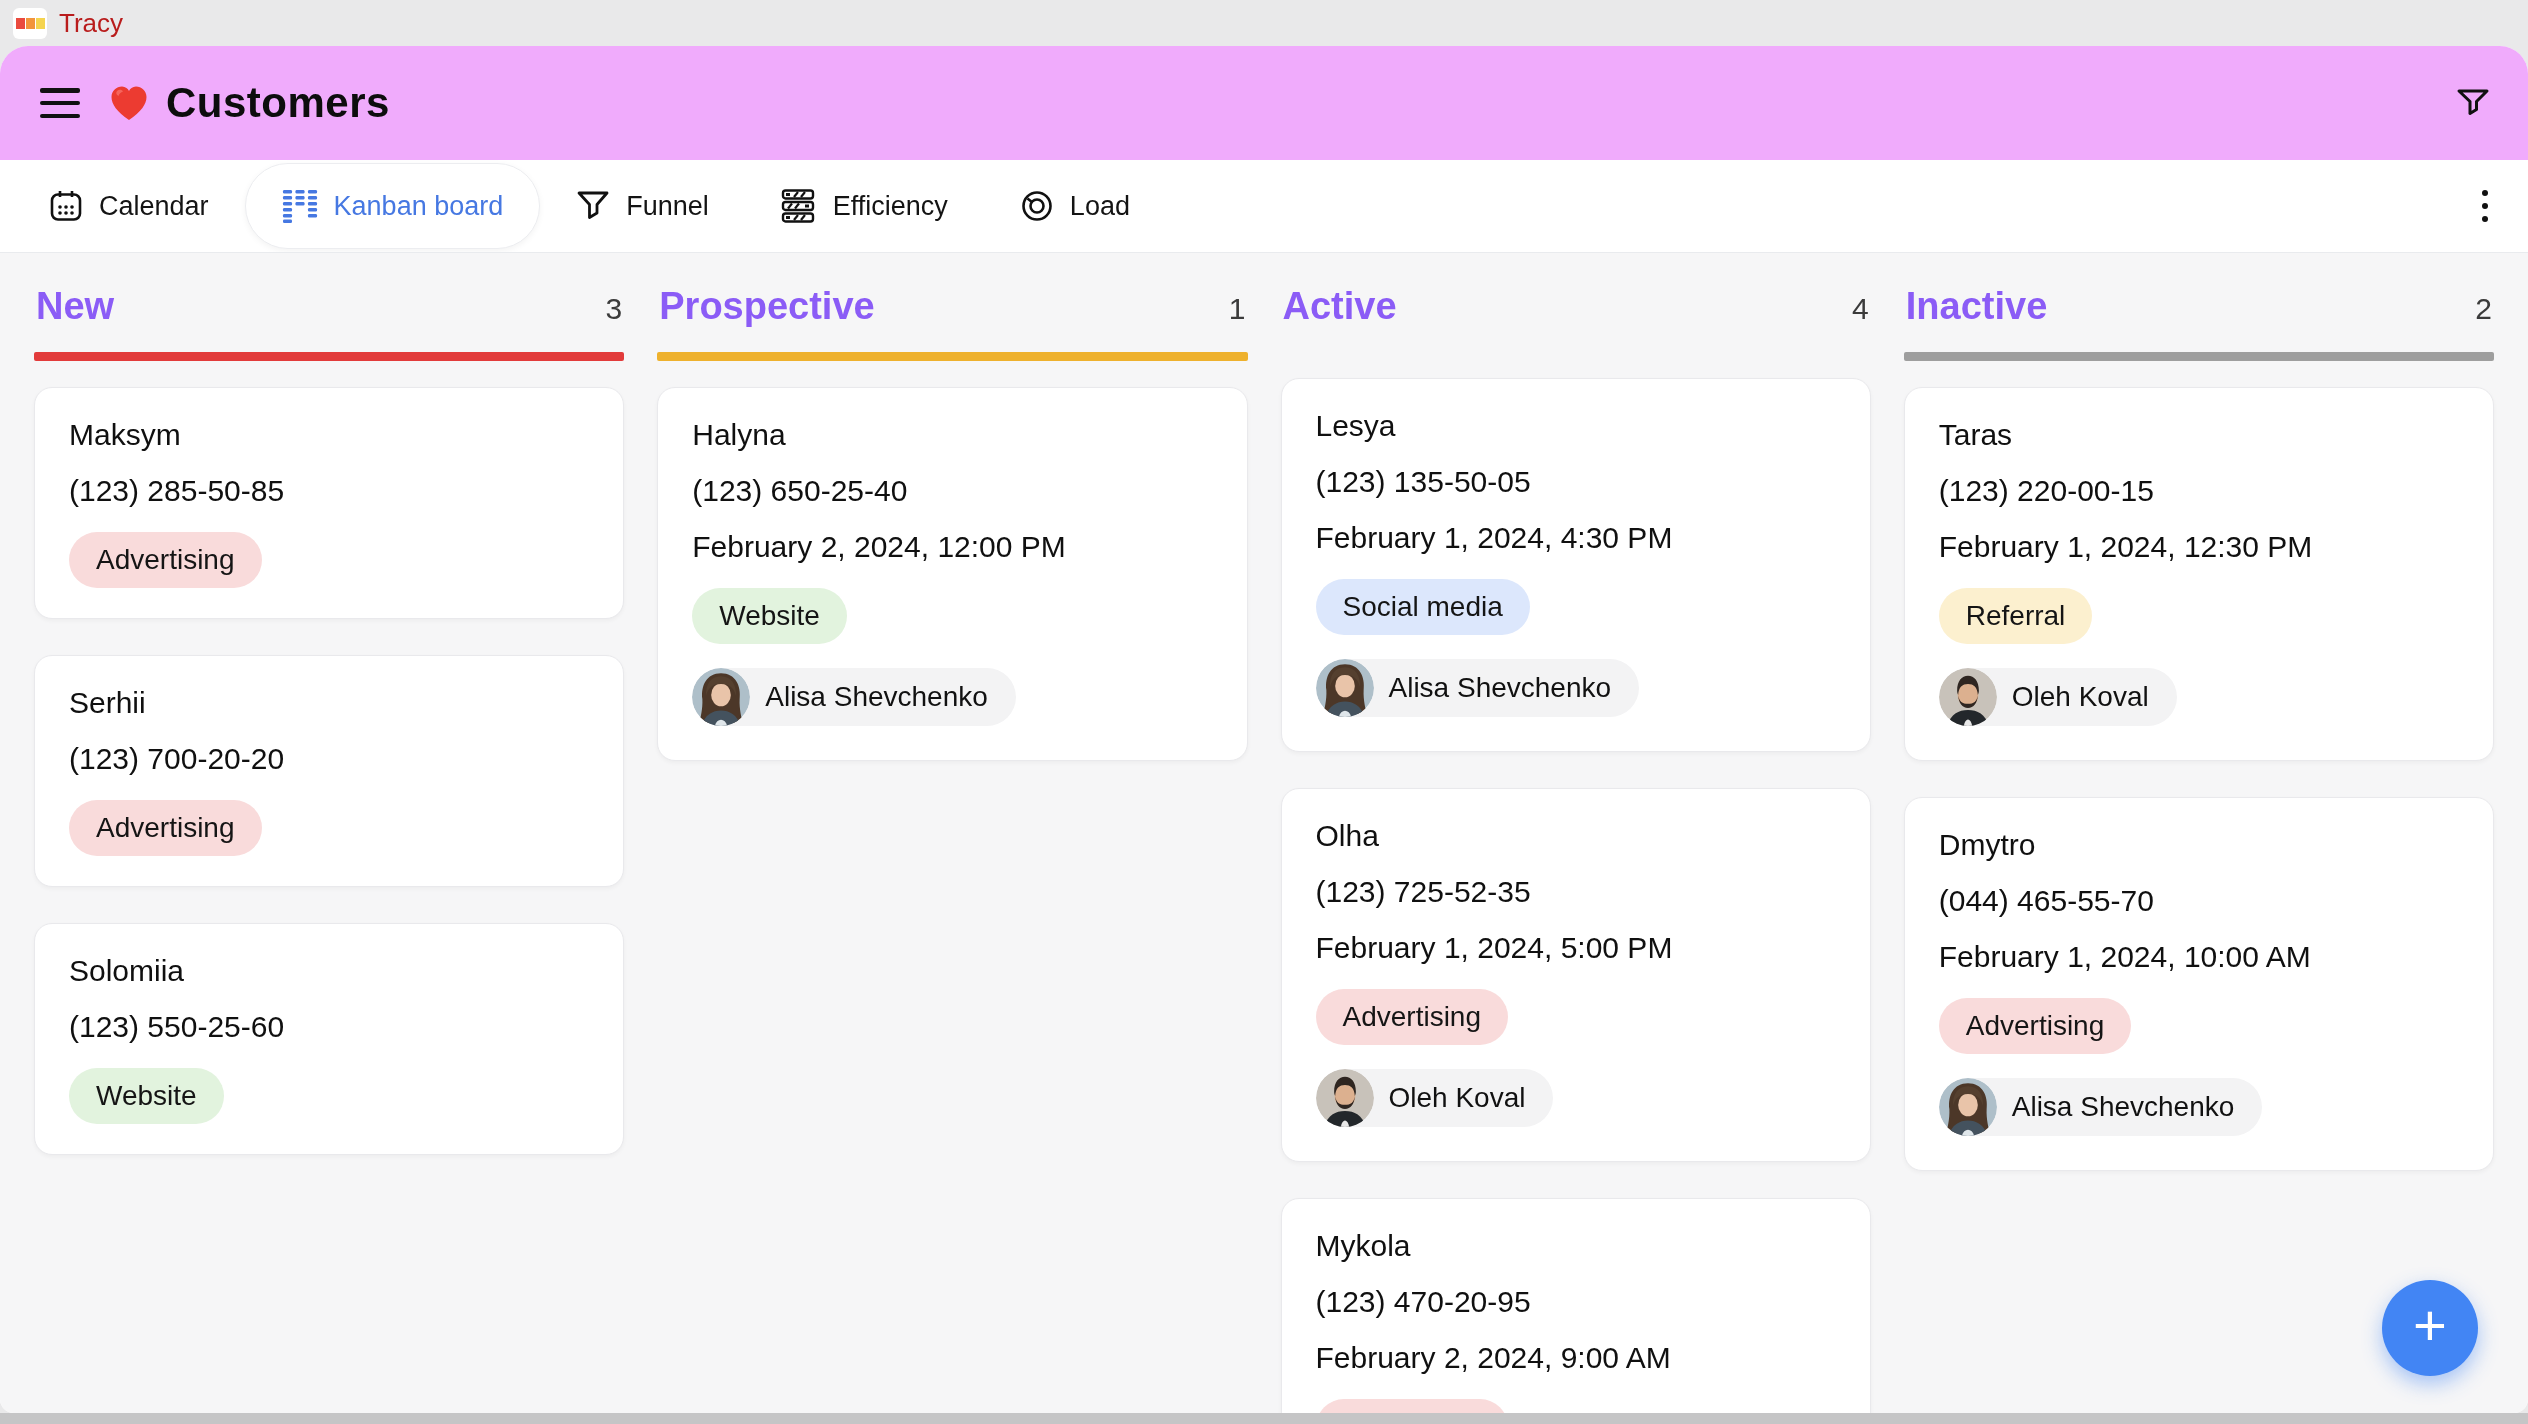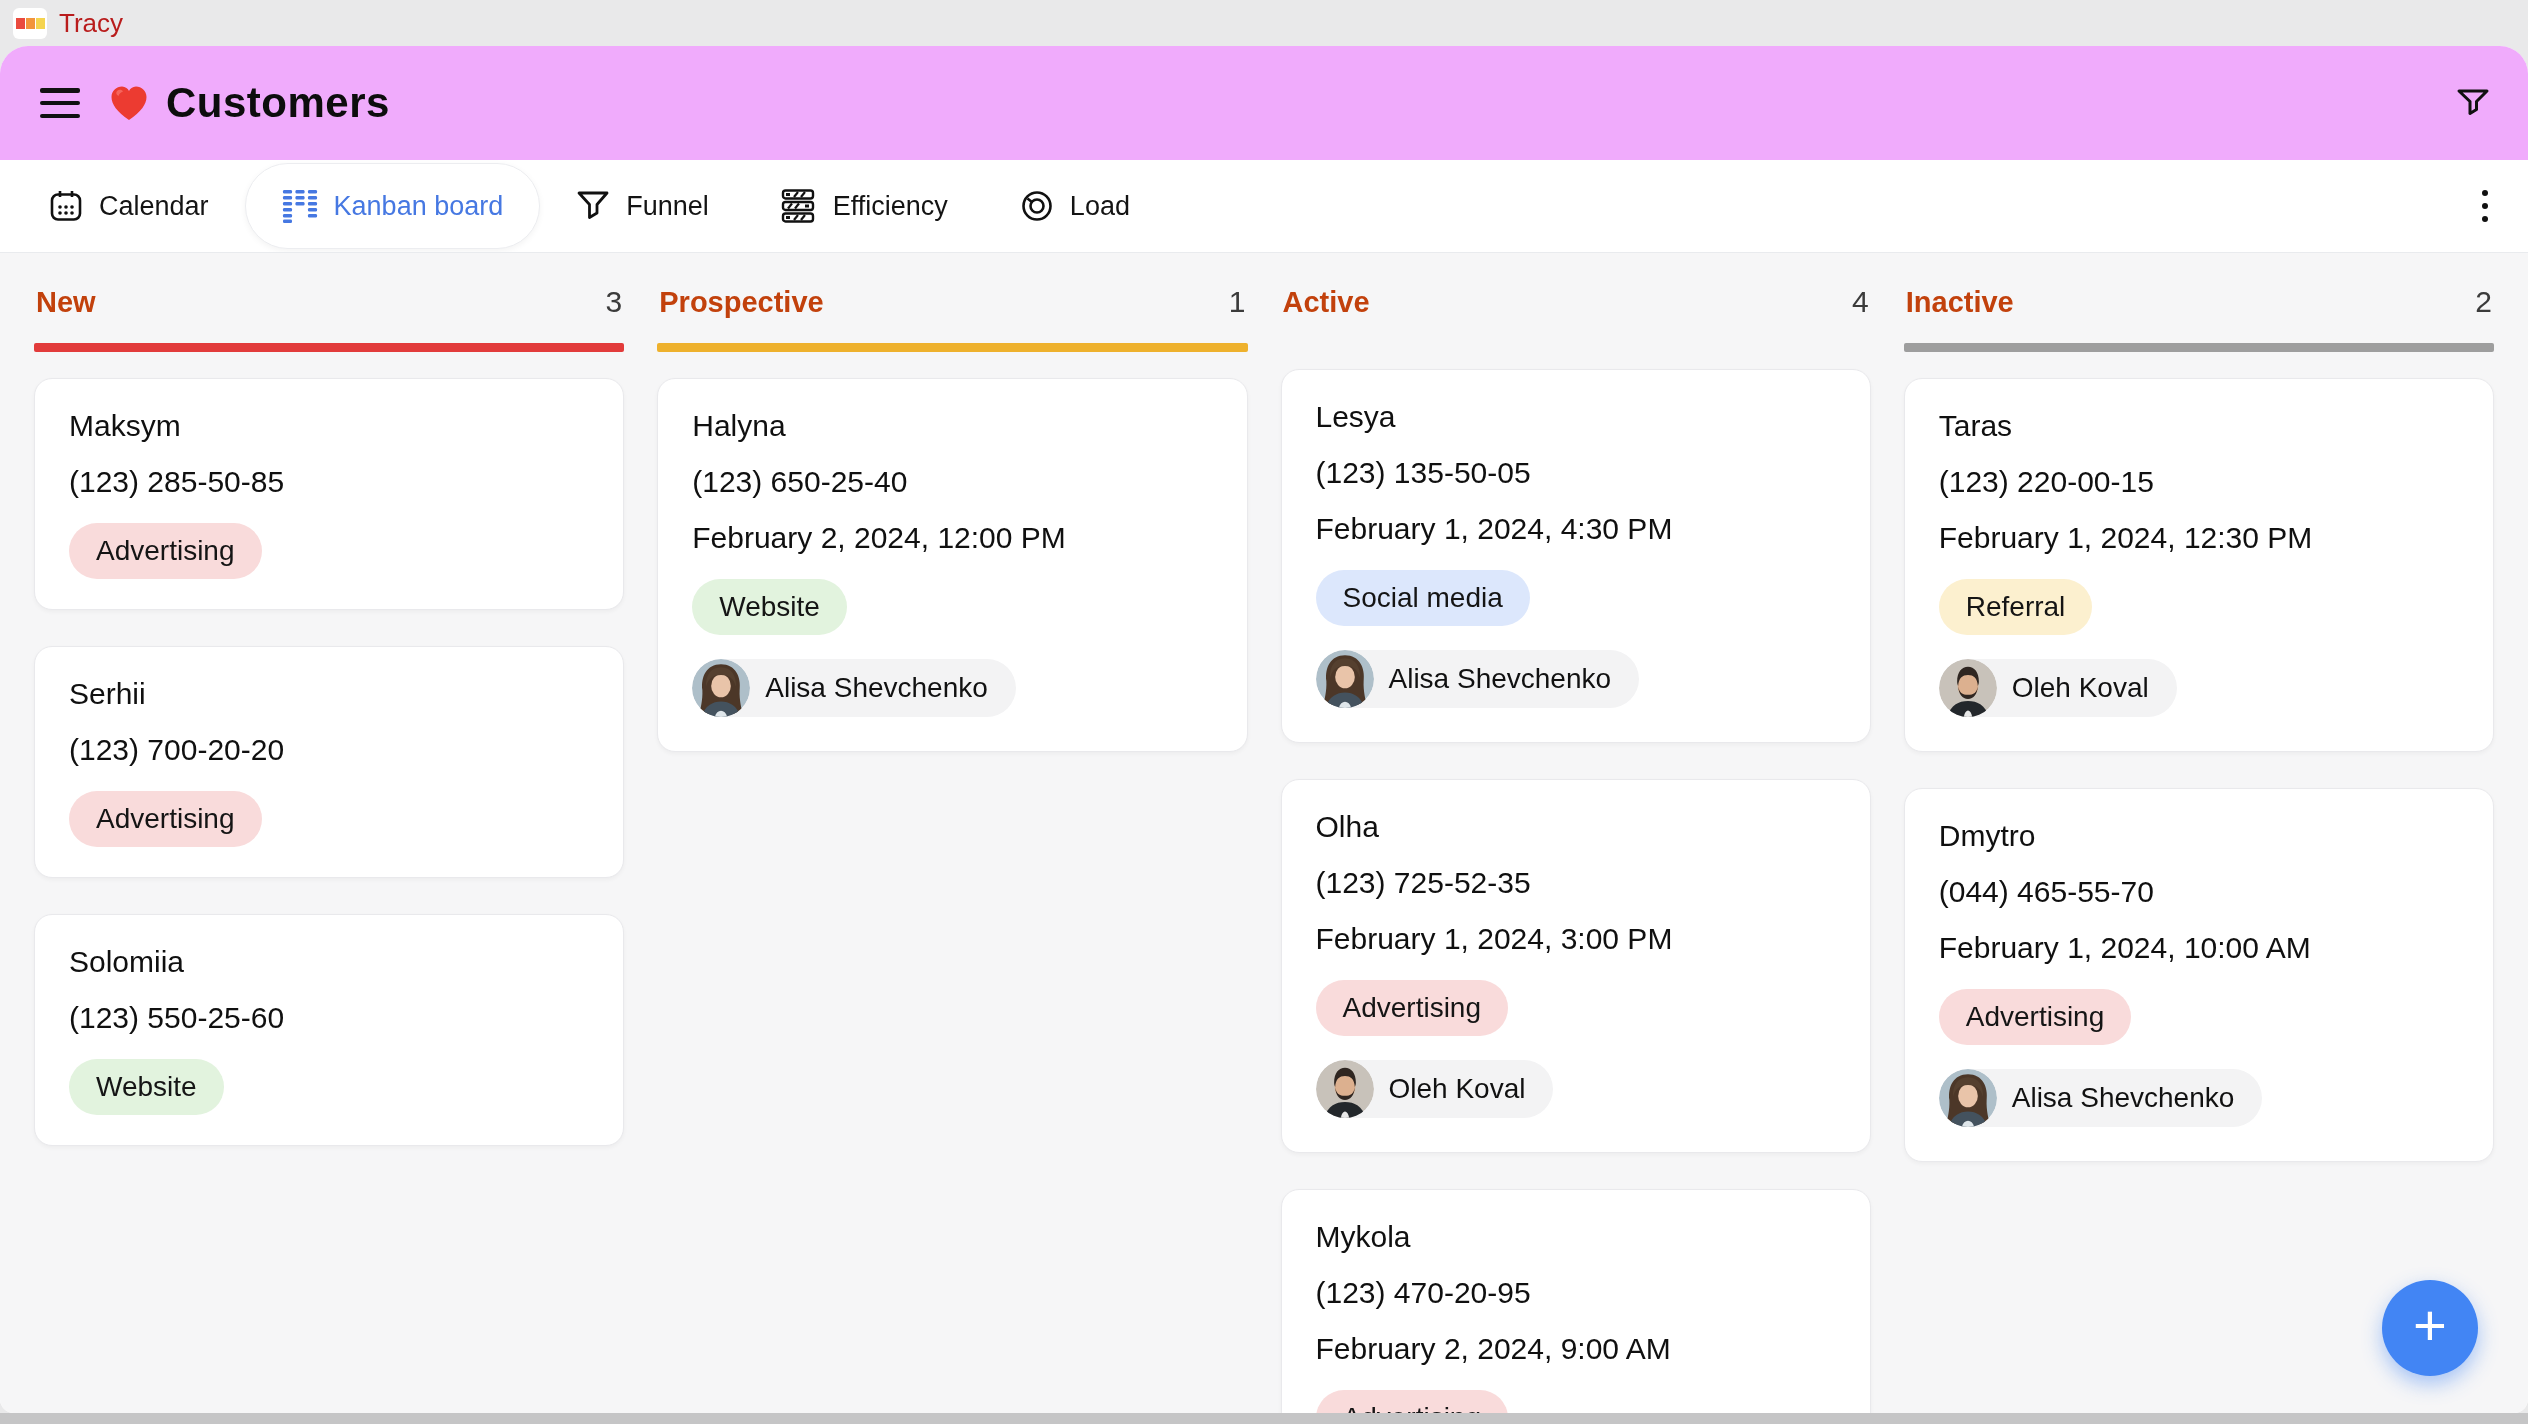--- a/index.html
+++ b/index.html
@@ -36,21 +36,21 @@
   .tabs { height:92px; display:flex; align-items:center; padding:0 38px 0 13px; background:#fff; }
   .tab { display:flex; align-items:center; gap:16px; border:none; background:transparent; cursor:pointer;
          font-size:27px; font-weight:500; color:#141414; padding:0 36px; height:86px; border-radius:43px; }
   .tab.active { background:#fff; border:1.5px solid #ecedf0; box-shadow:0 2px 6px rgba(0,0,0,.05); color:var(--accent); }
   .tab .tab-icon { display:flex; align-items:center; }
   .tabs-spacer { flex:1; }
   
   .board { flex:1; background:#f6f6f7; border-top:1.5px solid #e9ebee; display:flex; gap:33px; padding:30px 34px 0; overflow:hidden; }
   .column { flex:1; min-width:0; display:flex; flex-direction:column; }
   .col-head { display:flex; align-items:baseline; justify-content:space-between; padding:2px 2px 0; }
-  .col-name { font-size:29px; font-weight:600; color:#c2410c; }
+  .col-name { font-size:38px; font-weight:600; color:#8b5cf6; }
   .col-count { font-size:30px; font-weight:400; color:#3b3b3b; }
   .col-bar { height:9px; border-radius:2px; margin-top:24px; }
   .cards { display:flex; flex-direction:column; gap:36px; margin-top:26px; }
   .card { background:#fff; border:1.5px solid #e9e9ec; border-radius:18px; padding:30px 34px; box-shadow:0 2px 4px rgba(0,0,0,.04); cursor:pointer; }
   .card .c-name, .card .c-phone, .card .c-date { font-size:30px; line-height:34px; color:#101010; }
   .card .c-phone { margin-top:22px; }
   .card .c-date { margin-top:22px; }
   .tag { display:inline-flex; align-items:center; height:56px; padding:0 27px; border-radius:28px; font-size:28px; color:#151515; margin-top:24px; }
   .tag-advertising { background:#f9dbdb; }
   .tag-website { background:#e2f3de; }
@@ -281,21 +281,21 @@
     <path fill="#44525e" d="M9 56 C12.5 45 20 41 28 41 C36 41 43.5 45 47 56 Z"></path>
     <path fill="#dfe6ea" d="M22 56 C24 48 32 48 34 56 Z"></path>
   </svg>
                 </span>
       <span class="a-name">Alisa Shevchenko</span>
     </span></div>
   </div>
           <div class="card">
     <div class="c-name">Olha</div>
     <div class="c-phone">(123) 725-52-35</div>
-    <div class="c-date">February 1, 2024, 3:00 PM</div>
+    <div class="c-date">February 1, 2024, 5:00 PM</div>
     <div><span class="tag tag-advertising">Advertising</span></div>
     <div><span class="assignee">
       <span class="avatar">
                   <svg width="58" height="58" viewBox="0 0 56 56">
     <circle cx="28" cy="28" r="28" fill="#c8c2ba"></circle>
     <ellipse cx="28" cy="26" rx="10" ry="11.5" fill="#dcb08f"></ellipse>
     <path fill="#2f2621" d="M17.5 22 C17.5 12.5 22 7.5 28 7.5 C34 7.5 38.5 12.5 38.5 22 C38.5 23.5 38 25 37.5 26 C37 18.5 33.5 15.5 28 15.5 C22.5 15.5 19 18.5 18.5 26 C18 25 17.5 23.5 17.5 22 Z"></path>
     <path fill="#2f2621" d="M18.5 26 C19 34 22.5 38.5 28 38.5 C33.5 38.5 37 34 37.5 26 C36.5 32.5 33.5 34.5 28 34.5 C22.5 34.5 19.5 32.5 18.5 26 Z"></path>
     <path fill="#23272b" d="M8 56 C11 44.5 19 40.5 28 40.5 C37 40.5 45 44.5 48 56 Z"></path>
     <path fill="#e8e8e8" d="M24 56 C25 47.5 31 47.5 32 56 Z"></path>

